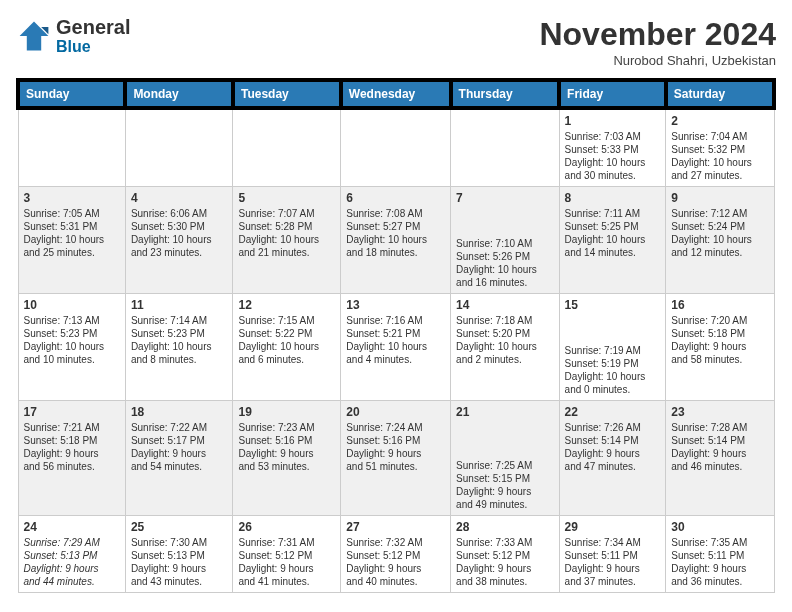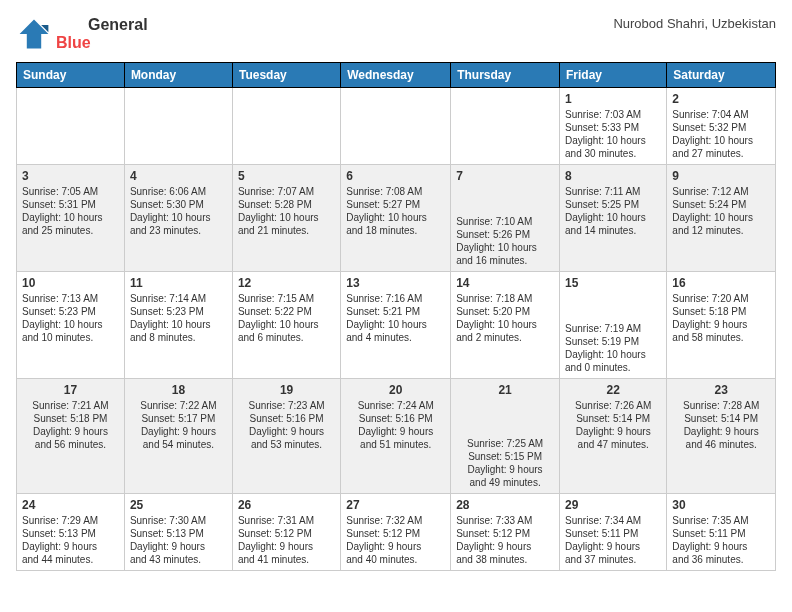--- a/index.html
+++ b/index.html
@@ -25,29 +25,28 @@
       display: flex;
       align-items: center;
       gap: 4px;
     }
     .logo-text {
       display: flex;
       flex-direction: column;
       line-height: 1.1;
     }
     .logo-general {
-      font-size: 16px;
-      font-weight: bold;
-      color: #333;
-      margin-left: 32px;
+      font-size: 20px;
+      font-weight: bold;
+      color: #333;
     }
     .logo-blue {
       font-size: 16px;
       font-weight: bold;
-      color: #ef4444;
+      color: #0369a1;
     }
     .logo-icon {
       width: 36px;
       height: 36px;
     }
     .title-section {
       text-align: right;
     }
     .month-title {
       font-size: 32px;
@@ -62,21 +61,21 @@
       width: 100%;
       border-collapse: collapse;
     }
     .calendar thead th {
       background: #2a7ab5;
       color: #fff;
       font-size: 12px;
       font-weight: bold;
       padding: 5px 6px;
       text-align: left;
-      border: 1px solid #000000;
+      border: 4px solid #000000;
     }
     .calendar tbody td {
       border: 1px solid #ccc;
       vertical-align: top;
       padding: 4px 5px;
       font-size: 10px;
       color: #333;
       width: 113px;
       min-height: 80px;
       background: #fff;
@@ -98,39 +97,40 @@
       font-size: 10px;
       line-height: 1.3;
       color: #333;
     }
     td.empty {
       background: #fff !important;
     }
     .row1 td { background: #fff !important; }
     .row2 td { background: #f0f0f0 !important; }
     .row3 td { background: #fff !important; }
-    .row4 td { background: #f0f0f0 !important; text-align: center; }
+    .row4 td { background: #f0f0f0 !important; }
     .row5 td { background: #fff !important; }
   </style>
 </head>
 <body>
 
 <div class="page">
   <div class="header">
     <div class="logo">
       <svg class="logo-icon" viewBox="0 0 40 40">
         <polygon points="20,4 36,20 28,20 28,36 12,36 12,20 4,20" fill="#2a7ab5"></polygon>
         <polygon points="28,10 36,10 36,18" fill="#1a5a8a"></polygon>
       </svg>
       <div class="logo-text">
         <span class="logo-general">General</span>
         <span class="logo-blue">Blue</span>
       </div>
     </div>
     <div class="title-section">
+      <div class="month-title">November 2024</div>
       <div class="location">Nurobod Shahri, Uzbekistan</div>
     </div>
   </div>
 
   <table class="calendar">
     <thead>
       <tr>
         <th>Sunday</th>
         <th>Monday</th>
         <th>Tuesday</th>
@@ -311,21 +311,21 @@
             <span class="day-number">23</span>
             <div class="day-info" style="white-space: pre-line;">Sunrise: 7:28 AM
 Sunset: 5:14 PM
 Daylight: 9 hours
 and 46 minutes.</div>
           </td>
         </tr>
         <tr class="row5">
           <td>
             <span class="day-number">24</span>
-            <div class="day-info" style="white-space: pre-line;">Sunrise: 7:29 AM
+            <div class="day-info" style="white-space: pre-line; font-style: italic;">Sunrise: 7:29 AM
 Sunset: 5:13 PM
 Daylight: 9 hours
 and 44 minutes.</div>
           </td>
           <td>
             <span class="day-number">25</span>
             <div class="day-info" style="white-space: pre-line;">Sunrise: 7:30 AM
 Sunset: 5:13 PM
 Daylight: 9 hours
 and 43 minutes.</div>

